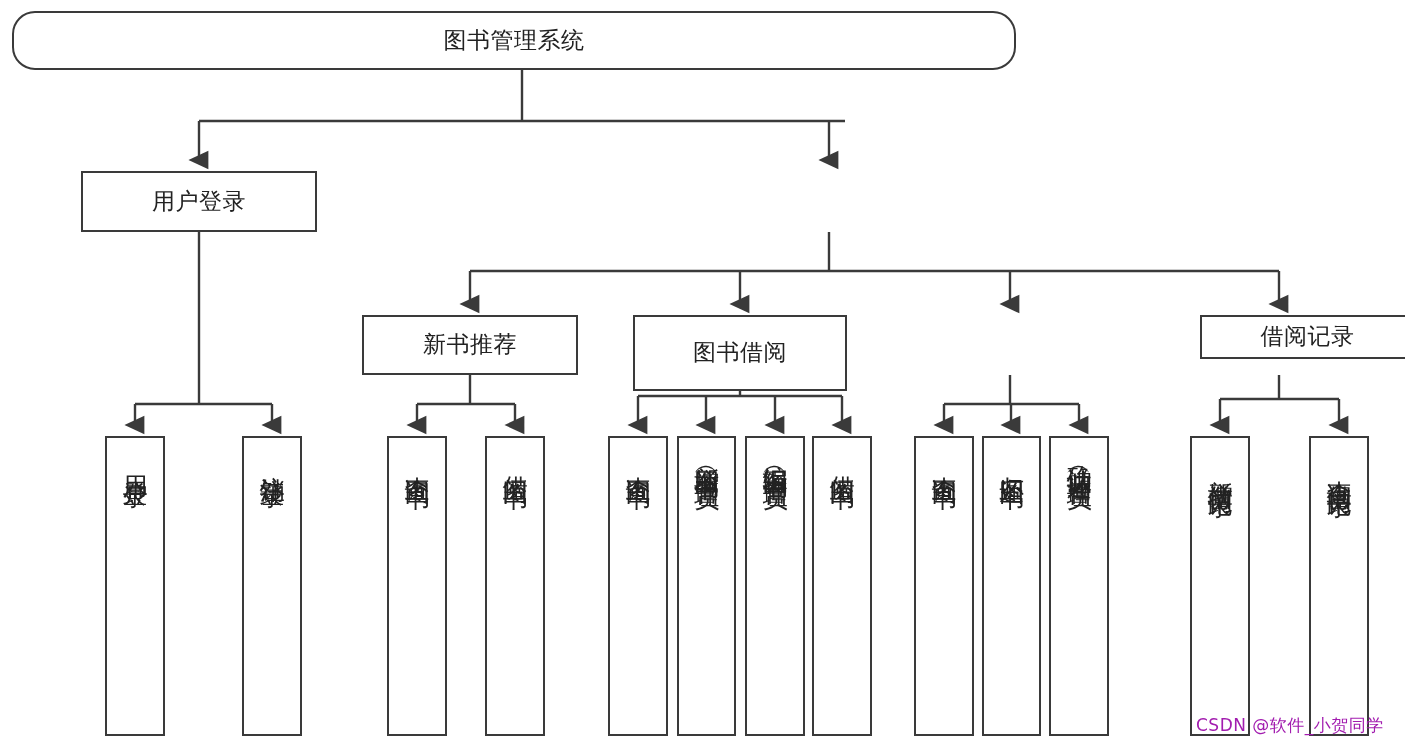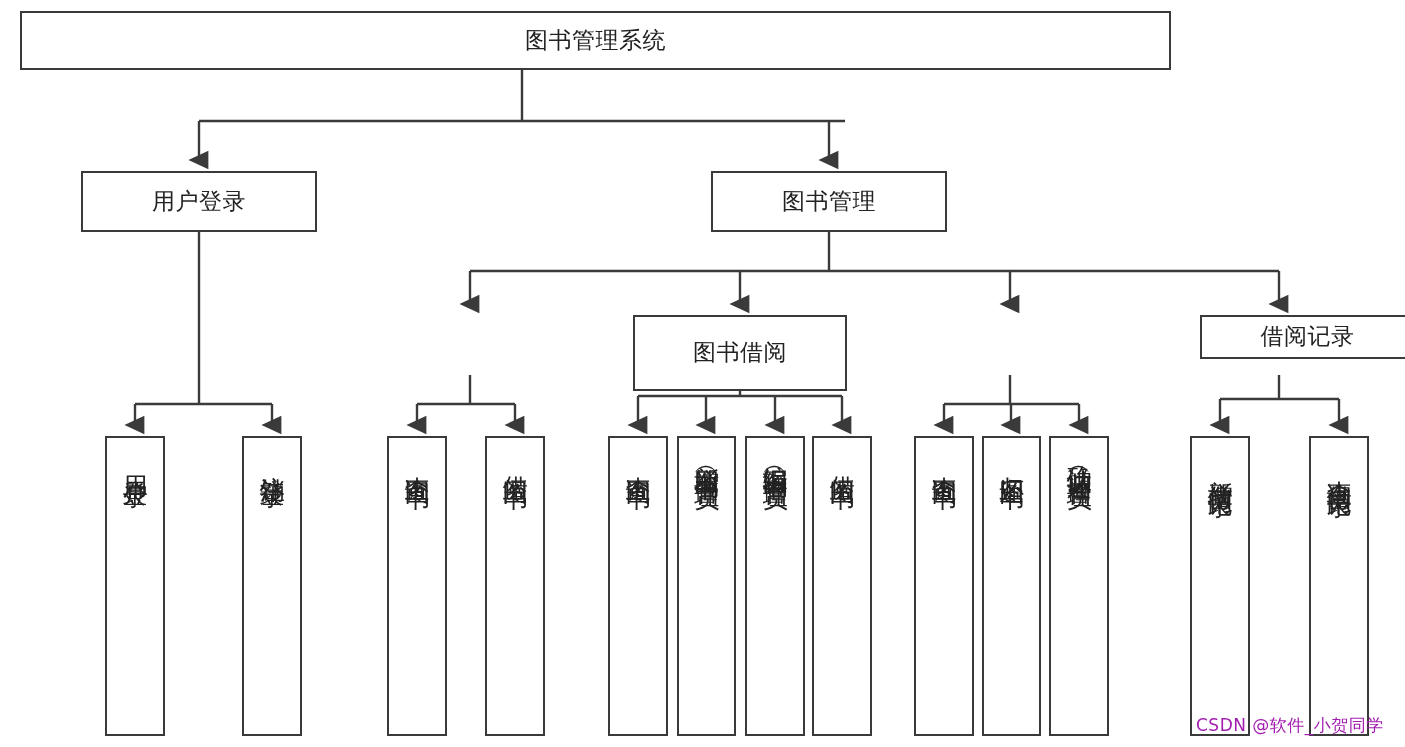--- a/index.html
+++ b/index.html
@@ -111,31 +111,31 @@
       <path d="M1011,404 L1011,425" marker-end="url(#arrow)"></path>
       <path d="M1079,404 L1079,425" marker-end="url(#arrow)"></path>
 
       <path d="M1279,375 L1279,399"></path>
       <path d="M1220,399 L1339,399"></path>
       <path d="M1220,399 L1220,425" marker-end="url(#arrow)"></path>
       <path d="M1339,399 L1339,425" marker-end="url(#arrow)"></path>
     </g>
   </svg>
 
-  <div class="node h" style="left:20px;top:11px;width:1151px;height:59px;">
+  <div class="node h" style="left:12px;top:11px;width:1004px;height:59px;border-radius:23px;">
     <span class="lbl">图书管理系统</span>
   </div>
 
   <div class="node h" style="left:81px;top:171px;width:236px;height:61px;">
     <span class="lbl">用户登录</span>
   </div>
-  <div class="node h" style="left:711px;top:171px;width:236px;height:61px;">
-    <span class="lbl">图书管理</span>
+
+  <div class="node h" style="left:362px;top:315px;width:216px;height:60px;">
+    <span class="lbl">新书推荐</span>
   </div>
-
   <div class="node h" style="left:633px;top:315px;width:214px;height:76px;">
     <span class="lbl">图书借阅</span>
   </div>
   <div class="node h" style="left:1172px;top:315px;width:215px;height:44px;margin-left:28px;">
     <span class="lbl">借阅记录</span>
   </div>
 
   <div class="node v" style="left:105px;top:436px;width:60px;height:300px;">
     <span class="lbl">用户登录</span>
   </div>

